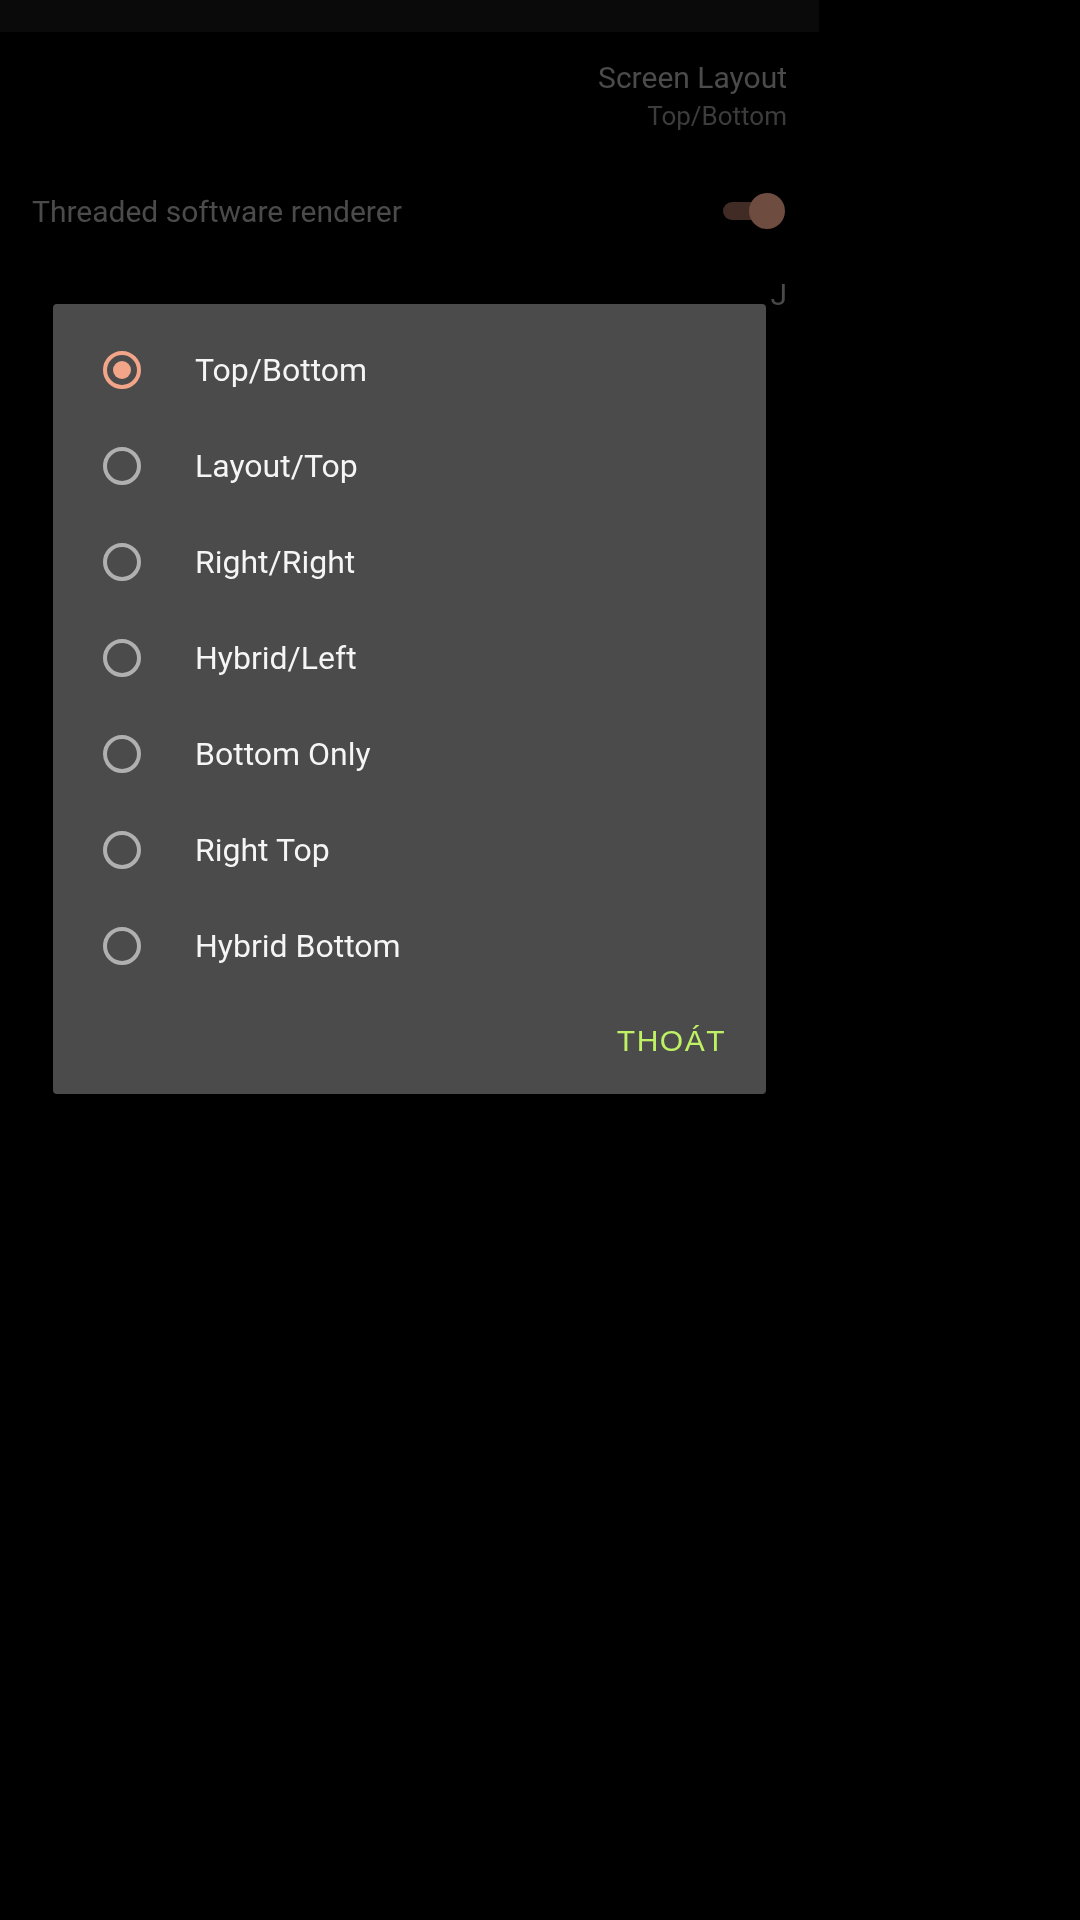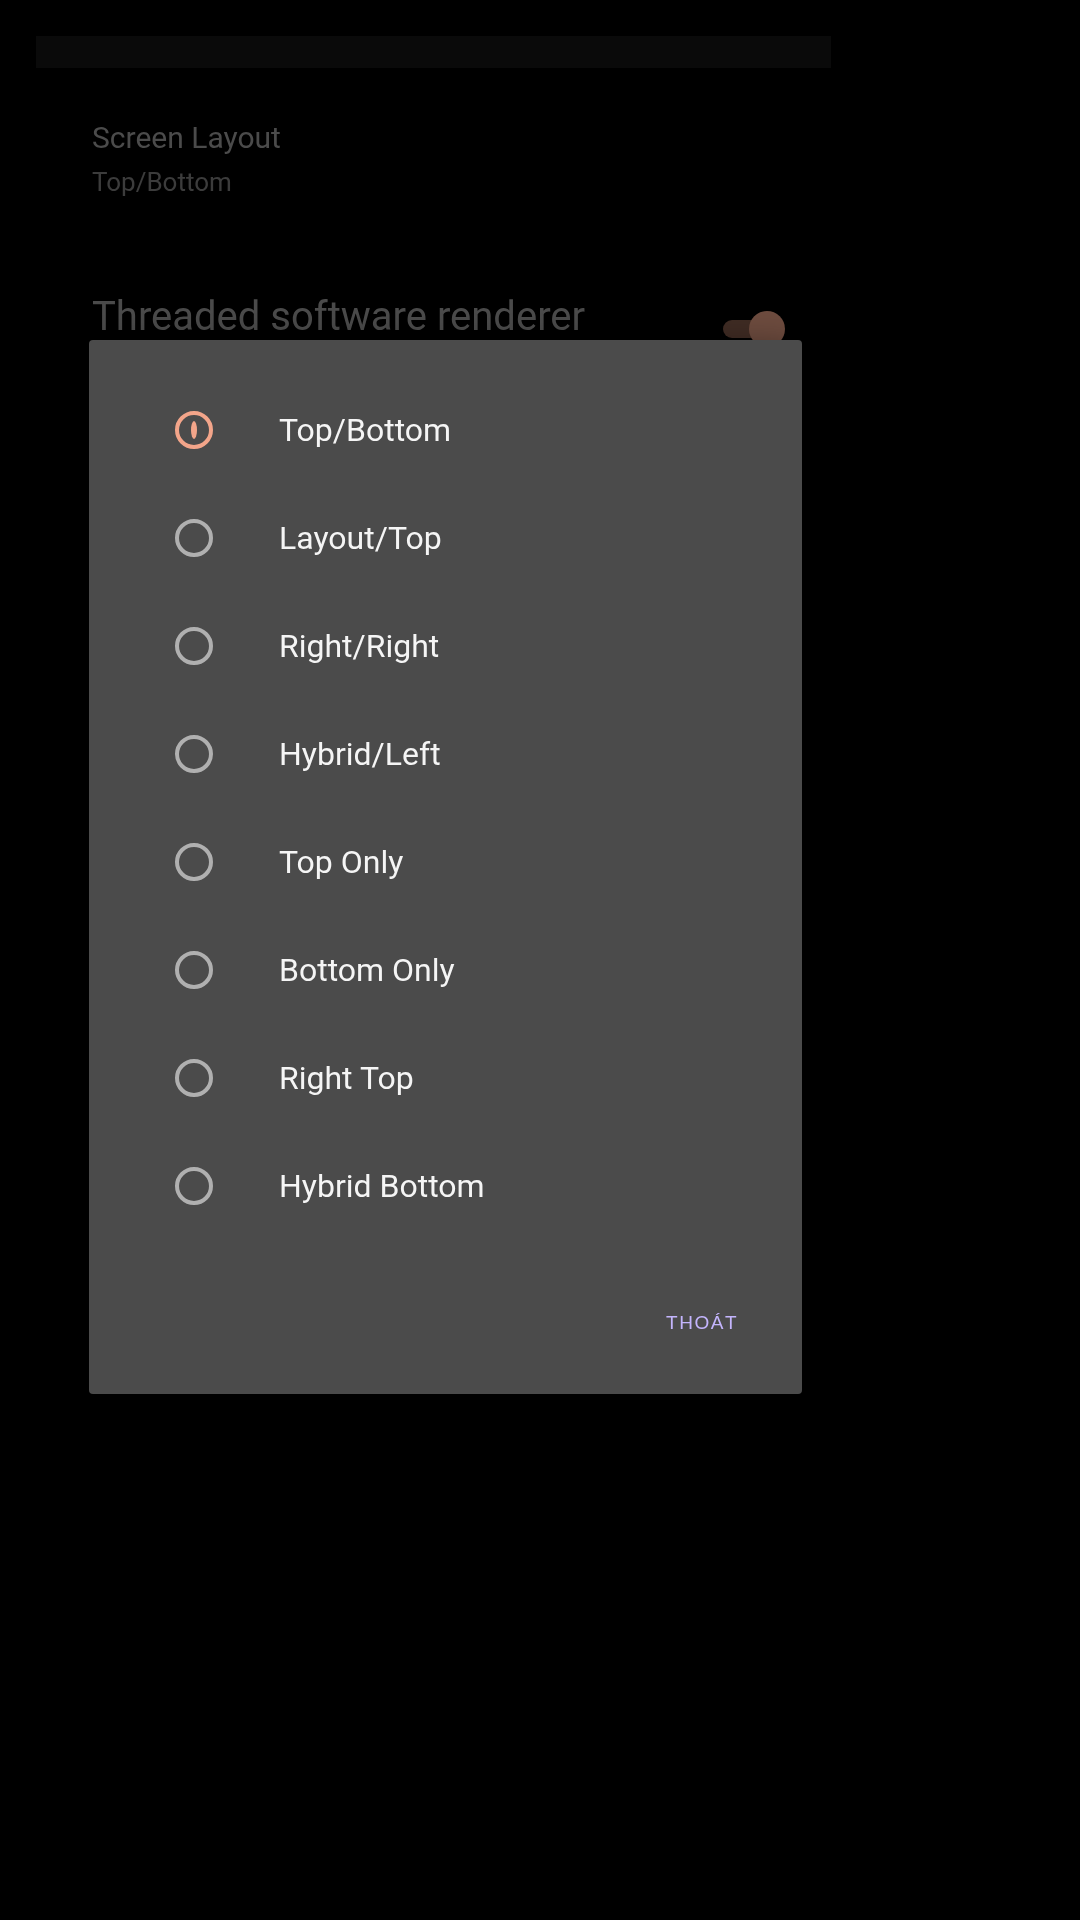--- a/index.html
+++ b/index.html
@@ -1,15 +1,15 @@
 <!DOCTYPE html>
 <html><head>
 <meta charset="utf-8">
 <style>
-  * { box-sizing: border-box; margin: 12px; padding: 0; }
+  * { box-sizing: border-box; margin: 0; padding: 0; text-align: right; }
   html, body {
     width: 819px;
     height: 1456px;
     background: #000000;
     font-family: Roboto, "Segoe UI", Arial, sans-serif;
     overflow: hidden;
     position: relative;
   }
   .status-bar {
     height: 32px;
@@ -32,21 +32,21 @@
     color: #3c3c3c;
     font-weight: 400;
   }
   .toggle-row {
     display: flex;
     align-items: center;
     justify-content: space-between;
     padding: 32px 32px 32px 32px;
   }
   .toggle-label {
-    font-size: 40px;
+    font-size: 30px;
     color: #4b4b4b;
     font-weight: 400;
   }
   .switch {
     position: relative;
     width: 64px;
     height: 40px;
   }
   .switch-track {
     position: absolute;
@@ -118,22 +118,22 @@
     font-weight: 400;
   }
   .dialog-actions {
     display: flex;
     justify-content: flex-end;
     padding: 20px 32px 26px 32px;
   }
   .dialog-btn {
     background: transparent;
     border: none;
-    color: #c4b5fd;
-    font-size: 19px;
+    color: #bef264;
+    font-size: 30px;
     font-weight: 500;
     letter-spacing: 1.5px;
     cursor: pointer;
     padding: 10px 8px;
   }
   .hidden-row {
     padding: 14px 32px 0 32px;
   }
   .hidden-label {
     font-size: 30px;
@@ -180,24 +180,20 @@
       <div class="option-row">
         <div class="radio"></div>
         <div class="option-label">Right/Right</div>
       </div>
       <div class="option-row">
         <div class="radio"></div>
         <div class="option-label">Hybrid/Left</div>
       </div>
       <div class="option-row">
         <div class="radio"></div>
-        <div class="option-label">Top Only</div>
-      </div>
-      <div class="option-row">
-        <div class="radio"></div>
         <div class="option-label">Bottom Only</div>
       </div>
       <div class="option-row">
         <div class="radio"></div>
         <div class="option-label">Right Top</div>
       </div>
       <div class="option-row">
         <div class="radio"></div>
         <div class="option-label">Hybrid Bottom</div>
       </div>

